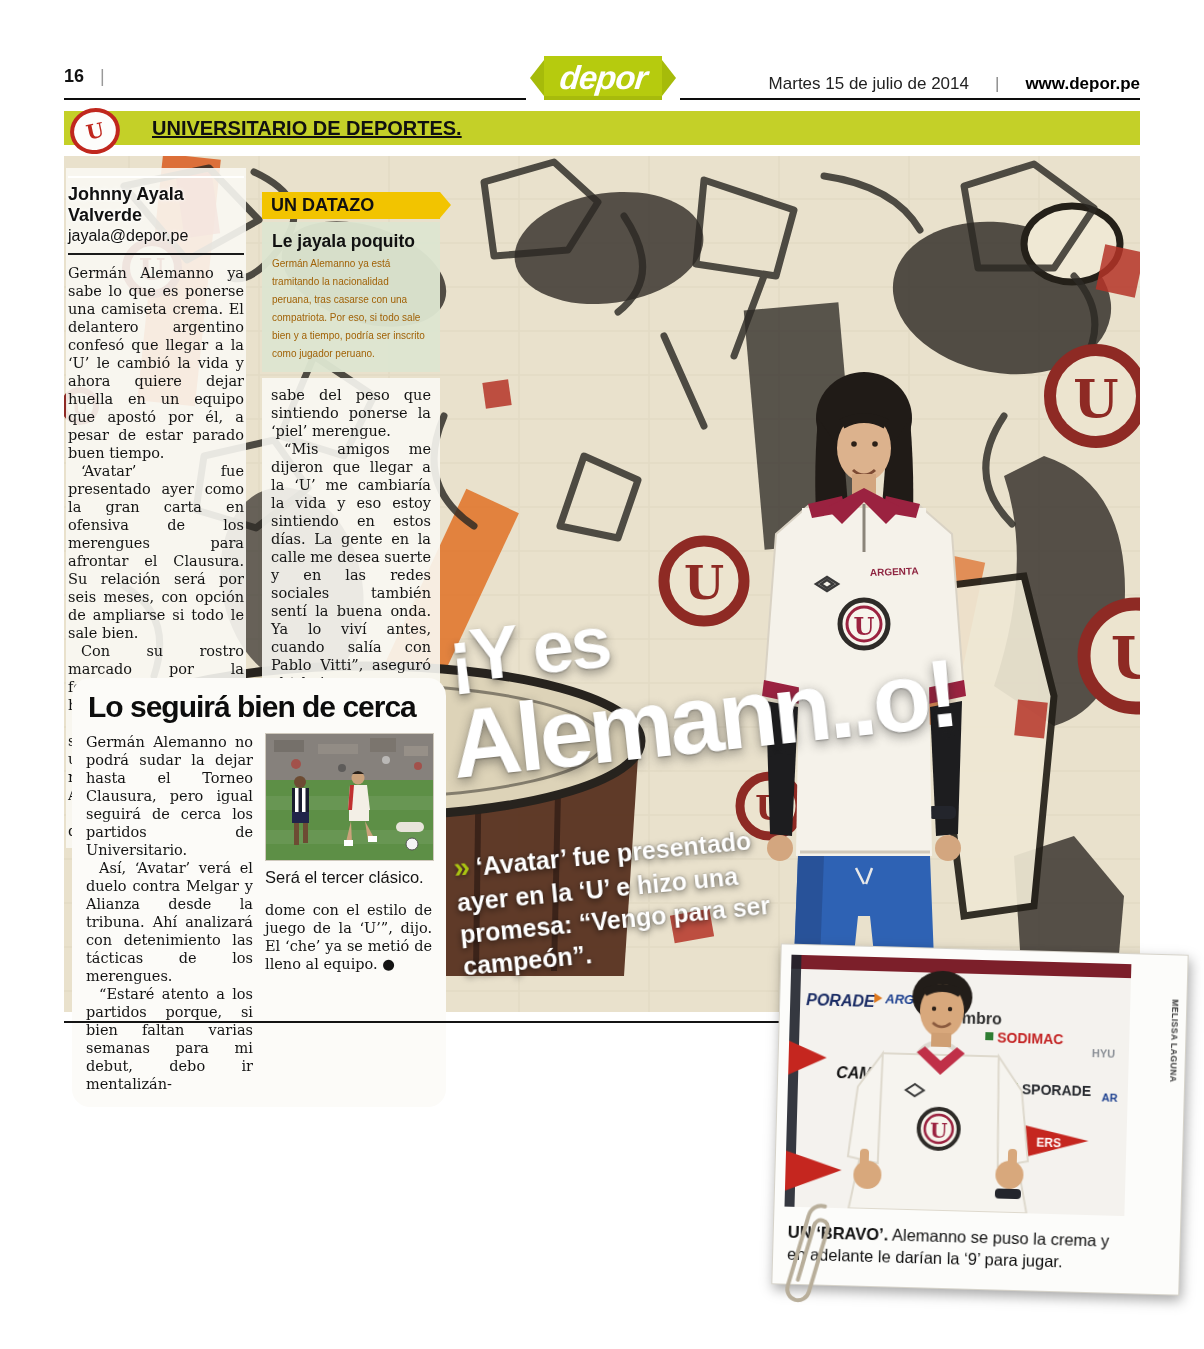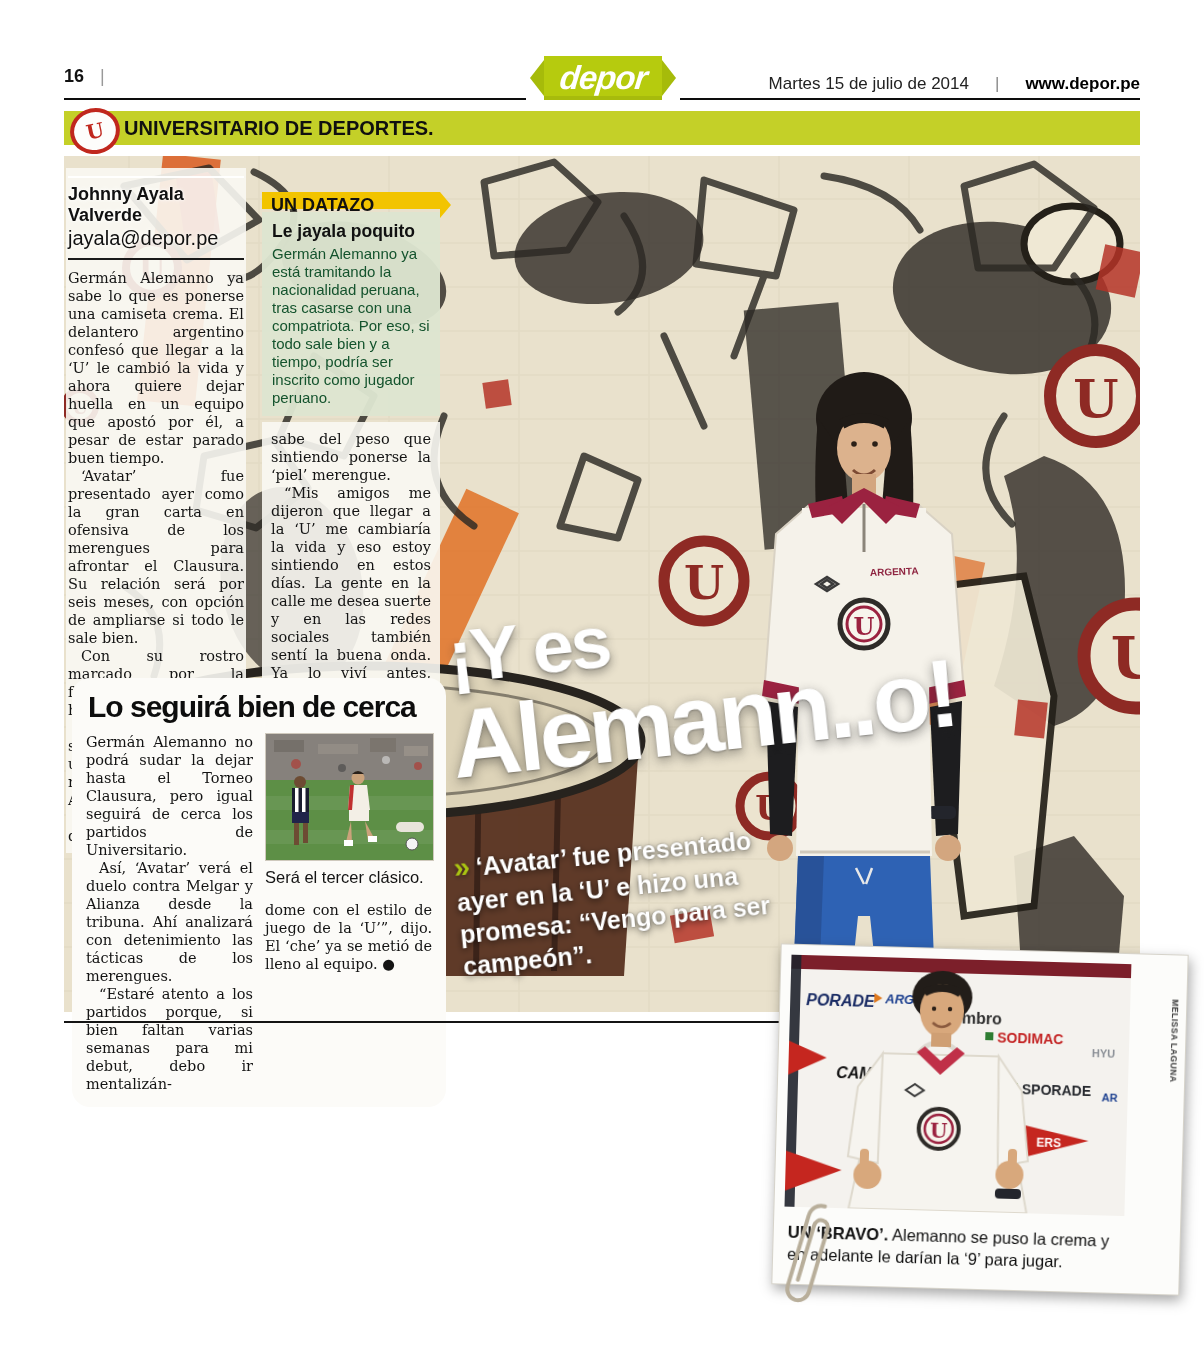--- a/index.html
+++ b/index.html
@@ -19,41 +19,41 @@
   .depor-logo{position:relative;width:118px;height:44px;background:#b6cb0e;display:flex;align-items:center;justify-content:center;
               box-shadow:inset 0 -4px 0 rgba(0,0,0,0.08);}
   .depor-logo::before{content:"";position:absolute;left:-14px;top:4px;border-top:18px solid transparent;border-bottom:18px solid transparent;border-left:14px solid #a6bb0a;transform:rotate(180deg);}
   .depor-logo::after{content:"";position:absolute;right:-14px;top:4px;border-top:18px solid transparent;border-bottom:18px solid transparent;border-right:14px solid #a6bb0a;transform:rotate(180deg);}
   .depor-text{font-style:italic;font-weight:bold;font-size:33px;color:#fff;letter-spacing:-1px;transform:skewX(-6deg);}
   
   .club-bar{position:absolute;left:64px;top:111px;width:1076px;height:34px;background:#c4d028;}
   .u-badge{position:absolute;left:6px;top:-3px;width:42px;height:38px;background:#fdfdfb;border:4px solid #c0271d;
            border-radius:50%;transform:rotate(-12deg);display:flex;align-items:center;justify-content:center;}
   .u-badge span{font-family:"DejaVu Serif",serif;font-weight:bold;font-size:20px;color:#c0271d;}
-  .club-label{margin-left:60px;line-height:34px;font-weight:bold;font-size:20px;color:#101010;}
+  .club-label{margin-left:88px;line-height:34px;font-weight:bold;font-size:20px;color:#101010;text-decoration:underline;}
   .credit-main{position:absolute;right:64px;top:145px;font-size:8.5px;font-weight:bold;color:#3a3a3a;letter-spacing:0.4px;margin-top:16px;}
   
   .photo-area{position:absolute;left:64px;top:156px;width:1076px;height:856px;}
   .photo-area > svg{position:absolute;left:0;top:0;}
   
   .serifp{font-family:"DejaVu Serif",serif;font-size:14.5px;line-height:18px;text-align:justify;margin:0;color:#141414;}
   .serifp + .serifp{text-indent:13px;}
   .col1{position:absolute;left:2px;top:12px;width:176px;padding:8px 2px;background:rgba(250,248,243,0.9);}
   .byline-name{border-top:2px solid rgba(255,255,255,0.95);padding-top:6px;font-weight:bold;font-size:18px;
                text-shadow:0 0 4px #fff,0 0 2px #fff;}
-  .byline-mail{font-size:20px;margin-top:1px;text-shadow:0 0 4px #fff;}
+  .byline-mail{font-size:16px;margin-top:1px;text-shadow:0 0 4px #fff;}
   .byline-rule{border-bottom:2px solid #1a1a1a;margin:8px 0 9px;}
   .col2{position:absolute;left:198px;top:36px;width:178px;}
-  .datazo-bar{position:relative;background:#f2c400;height:17px;font-weight:bold;font-size:18px;line-height:27px;
+  .datazo-bar{position:relative;background:#f2c400;height:27px;font-weight:bold;font-size:18px;line-height:27px;
               padding-left:9px;color:#111;}
   .datazo-bar::after{content:"";position:absolute;right:-11px;top:0;border-top:13.5px solid transparent;
                      border-bottom:13.5px solid transparent;border-left:11px solid #f2c400;}
   .datazo-box{background:rgba(221,229,208,0.96);padding:9px 10px;margin-top:3px;}
   .datazo-title{font-weight:bold;font-size:17.5px;margin-bottom:3px;}
-  .datazo-body{font-size:15px;line-height:18px;color:#14532d;}
+  .datazo-body{font-size:10px;line-height:18px;color:#a16207;}
   .col2-text{background:rgba(250,248,243,0.9);margin-top:6px;padding:8px 9px;}
   
   .subarticle{position:absolute;left:8px;top:522px;width:346px;background:#fcfbf8;border-radius:18px;padding:12px 14px 14px;}
   .sub-title{font-weight:bold;font-size:30px;letter-spacing:-1px;margin:0 0 9px 2px;color:#0d0d0d;}
   .sub-cols{display:flex;gap:12px;}
   .sub-col{width:167px;}
   .match-photo{display:block;border:1px solid #cfc9bd;}
   .match-caption{font-size:16.5px;color:#141414;margin:7px 0 14px;}
   
   .headline{position:absolute;left:375px;top:468px;width:720px;transform:rotate(-6deg);transform-origin:left top;

